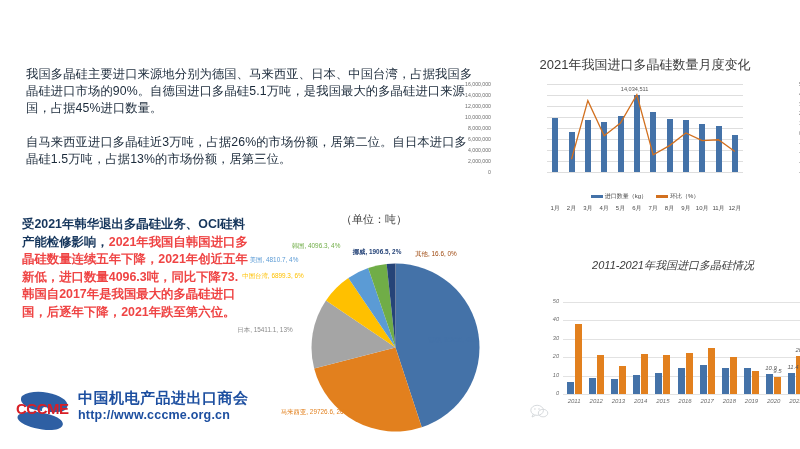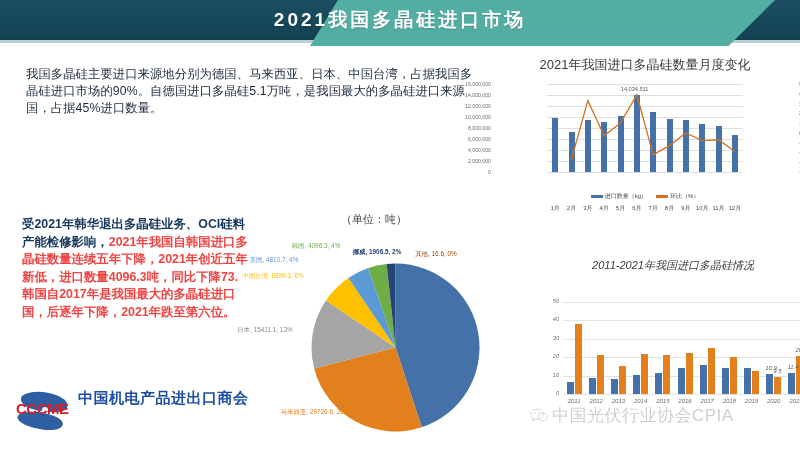--- a/index.html
+++ b/index.html
@@ -81,42 +81,37 @@
   
   .wm { position:absolute; left:530px; top:404px; font-size:17px; color:#b9bfc4;
         opacity:.72; letter-spacing:.5px; display:flex; align-items:center; gap:3px; }
   .wm-chat { width:19px; height:15px; position:relative; }
 </style>
 </head>
 <body>
 
 <div id="slide">
 
-  <div class="hdr">
-    <div class="hdr-dark"></div>
-    <div class="hdr-band">
-      <div class="hdr-trap"></div>
-    </div>
-    <div class="hdr-title">2021我国多晶硅进口市场</div>
-  </div>
 
   <div class="para" id="para1">我国多晶硅主要进口来源地分别为德国、马来西亚、日本、中国台湾，占据我国多晶硅进口市场的90%。自德国进口多晶硅5.1万吨，是我国最大的多晶硅进口来源国，占据45%进口数量。</div>
+  <div class="para" id="para2">自马来西亚进口多晶硅近3万吨，占据26%的市场份额，居第二位。自日本进口多晶硅1.5万吨，占据13%的市场份额，居第三位。</div>
 
   <div class="blk3">
     <span>受2021年韩华退出多晶硅业务、OCI硅料产能检修影响，</span><span class="red">2021年我国自韩国进口多晶硅数量连续五年下降，2021年创近五年新低，进口数量4096.3吨，同比下降73.韩国自2017年是我国最大的多晶硅进口国，后逐年下降，2021年跌至第六位。</span>
   </div>
 
   <div class="logo">
     <svg class="logo-mark" viewBox="0 0 58 44">
       <path d="M6 8 C14 2, 30 3, 40 7 C50 11, 54 16, 50 21 C46 26, 30 24, 20 22 C10 20, 2 14, 6 8 Z" fill="#2e5fa3"></path>
       <path d="M4 26 C12 22, 28 24, 38 28 C48 32, 50 38, 42 41 C32 44, 14 40, 6 35 C1 32, 0 28, 4 26 Z" fill="#2e5fa3"></path>
       <circle cx="29" cy="22" r="3" fill="#ffffff"></circle>
     </svg>
     <div class="logo-cc">CCCME</div>
     <div class="logo-txt1">中国机电产品进出口商会</div>
+    <div class="logo-txt2">http://www.cccme.org.cn</div>
   </div>
 
   <div class="panel" id="pie-panel">
     <div class="ptitle" id="pie-title">
       <div>（单位：吨）</div>
     </div>
     <div class="pie-wrap">
       <svg class="pie-svg" viewBox="0 0 200 200" id="pie-svg">
           <path d="M100,100 L100,4 A96,96 0 0,1 129.9990057876031,191.19243198728367 Z" fill="#4472a8"></path>
           <path d="M100,100 L129.9990057876031,191.19243198728367 A96,96 0 0,1 7.052119837850967,124.01440345631724 Z" fill="#e2801e"></path>
@@ -263,16 +258,15 @@
   </div>
 
   <div class="wm">
     <svg class="wm-chat" viewBox="0 0 24 19">
       <ellipse cx="9" cy="8" rx="8" ry="6.4" fill="none" stroke="#c3c8cc" stroke-width="1.2"></ellipse>
       <path d="M4 13 L2.5 16.5 L6.5 14.6" fill="none" stroke="#c3c8cc" stroke-width="1.2"></path>
       <circle cx="6.2" cy="6.4" r="1" fill="#c3c8cc"></circle>
       <circle cx="11.4" cy="6.4" r="1" fill="#c3c8cc"></circle>
       <ellipse cx="16.5" cy="11.5" rx="6" ry="4.8" fill="none" stroke="#c3c8cc" stroke-width="1.2"></ellipse>
     </svg>
-    <span>中国光伏行业协会CPIA</span>
   </div>
 
 </div>
 
 </body></html>

